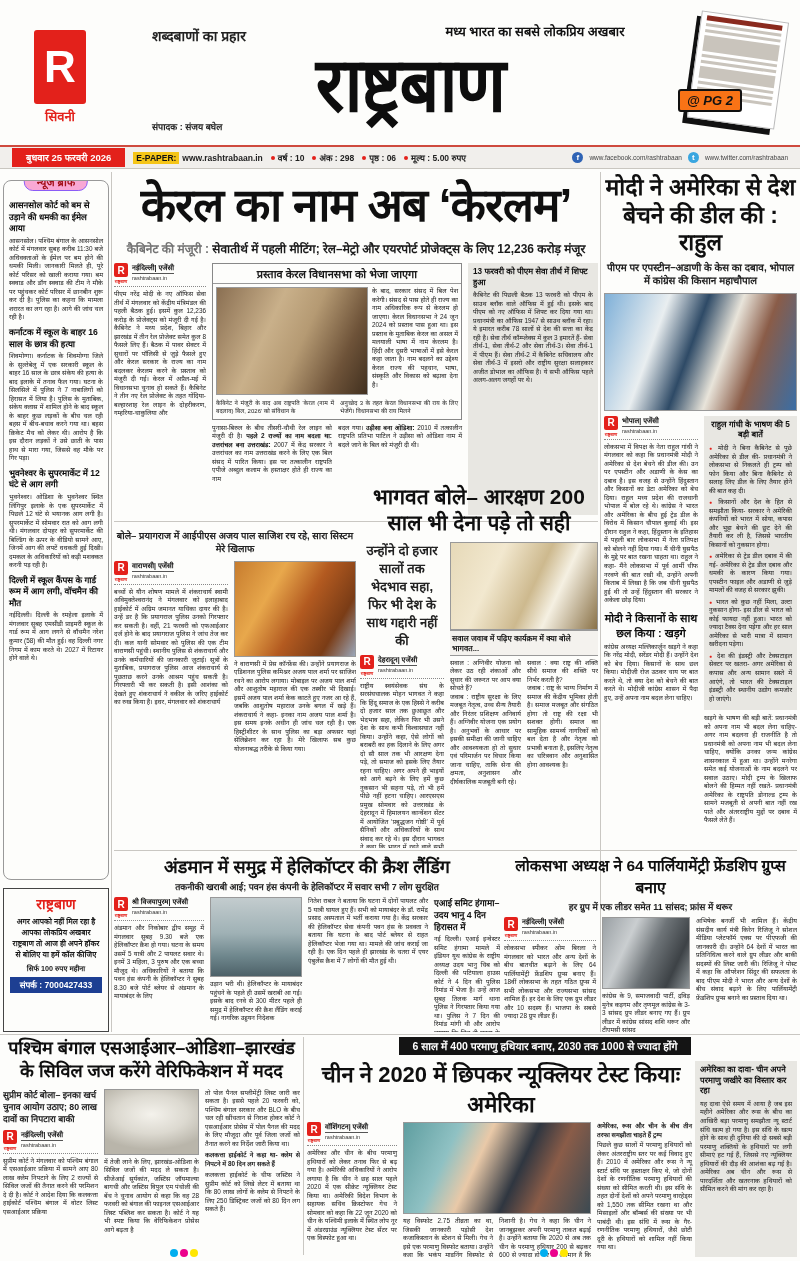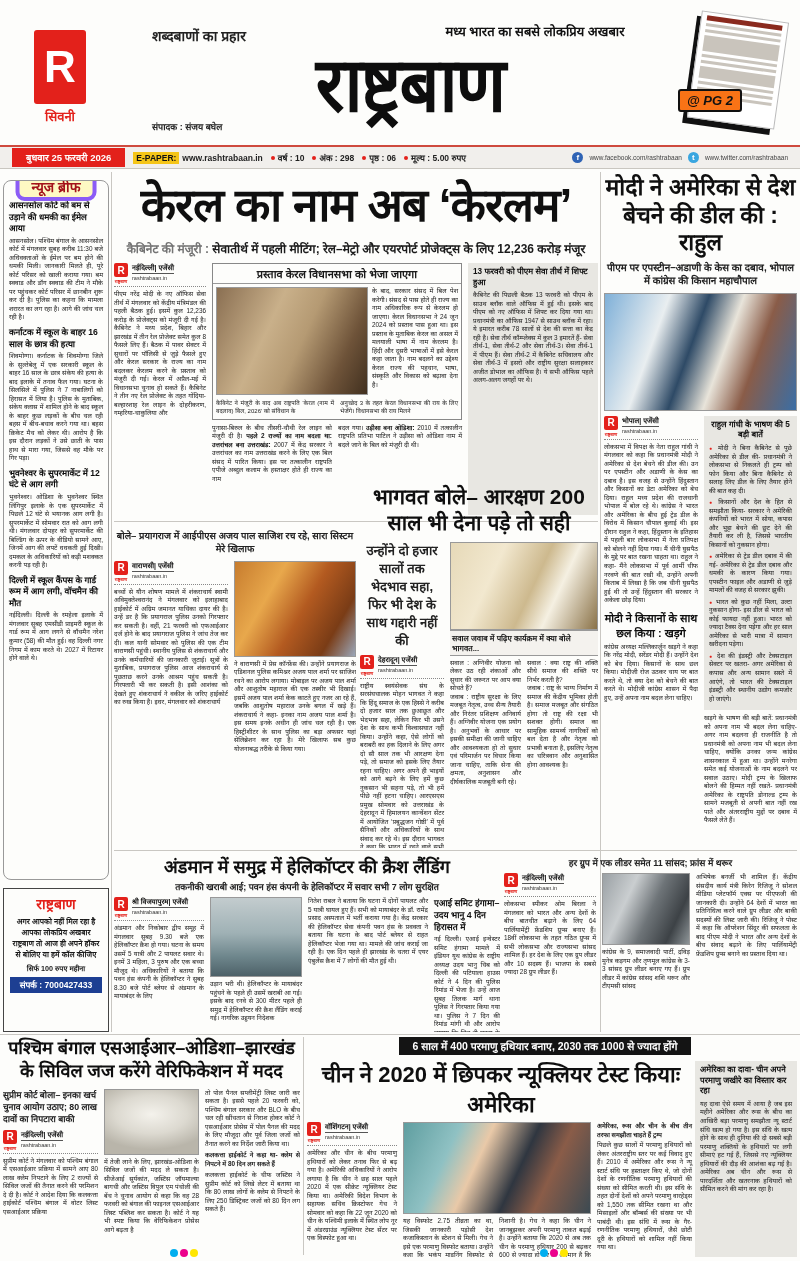--- a/index.html
+++ b/index.html
@@ -55,21 +55,21 @@
   
   .k-head { font-size:46px; letter-spacing:-1px; }
   .k-kick { text-align:center; font-size:12px; font-weight:800; margin-top:6px; }
   .k-kick .red { color:#737373; }
   .k-box { border:1px solid #888; }
   .k-box-title { font-size:11px; font-weight:900; text-align:center; border-bottom:1px solid #999; padding:2px; }
   .cap { font-size:6px; line-height:1.3; color:#222; text-align:justify; }
 
   
   .brief { border:1px solid #999; border-radius:8px; padding:14px 5px 5px; }
-  .brief-pill { position:absolute; left:50%; transform:translateX(-50%); top:-9px; background:#fef9c3; border:4px solid #8b5cf6; color:#a3121a; font-weight:900; font-size:14px; padding:1px 12px; border-radius:9px; white-space:nowrap; }
+  .brief-pill { position:absolute; left:50%; transform:translateX(-50%); top:-9px; background:#f9a8d4; border:1px solid #8b5cf6; color:#a3121a; font-weight:900; font-size:11px; padding:1px 12px; border-radius:9px; white-space:nowrap; }
   .brief h4 { font-size:8.6px; font-weight:900; line-height:1.35; margin:5px 0 2px; color:#0d0d0d; }
 
   
   .adbox { border:1.5px solid #444; padding:5px 6px; text-align:center; }
   .adbox .ad-brand { color:#e3211b; font-weight:900; font-size:14px; }
   .adbox .ad-text { font-size:7.6px; font-weight:700; line-height:1.45; margin-top:3px; }
   .adbox .ad-price { font-size:7.2px; font-weight:900; margin-top:3px; }
   .adbox .ad-contact { background:#1d3f92; color:#fff; font-weight:900; font-size:8.6px; padding:2px 4px; margin-top:4px; }
 
   
@@ -330,20 +330,21 @@
         <p class="bt">नितेश राबल ने बताया कि घटना में दोनों पायलट और 5 यात्री घायल हुए हैं। सभी को मायाबंदर के डॉ. रामेंद्र प्रसाद अस्पताल में भर्ती कराया गया है। केंद्र सरकार की हेलिकॉप्टर सेवा कंपनी पवन हंस के प्रवक्ता ने बताया कि घटना के बाद पोर्ट ब्लेयर से राहत हेलिकॉप्टर भेजा गया था। मामले की जांच कराई जा रही है। एक दिन पहले ही झारखंड के चतरा में एयर एंबुलेंस क्रैश में 7 लोगों की मौत हुई थी।</p>
       </div>
       <div style="flex:1;">
         <div class="hl" style="font-size:8.8px; text-align:left; margin-bottom:2px;">एआई समिट हंगामा– उदय भानु 4 दिन हिरासत में</div>
         <p class="bt">नई दिल्ली। एआई इन्वेस्टर समिट हंगामा मामले में इंडियन यूथ कांग्रेस के राष्ट्रीय अध्यक्ष उदय भानु चिब को दिल्ली की पटियाला हाउस कोर्ट ने 4 दिन की पुलिस रिमांड में भेजा है। उन्हें आज सुबह तिलक मार्ग थाना पुलिस ने गिरफ्तार किया गया था। पुलिस ने 7 दिन की रिमांड मांगी थी और आरोप लगाया कि चिब ही घटना के मास्टरमाइंड हैं। प्रदर्शनकारी उनके निर्देश पर भारत मंडपम में आयोजित समिट में घुसे थे।</p>
       </div>
     </div>
   </section>
 
   <section class="story" style="left:504px; top:854px; width:293px; height:178px;">
+    <h2 class="hl" style="font-size:15.5px;">लोकसभा अध्यक्ष ने 64 पार्लियामेंट्री फ्रेंडशिप ग्रुप्स बनाए</h2>
     <div class="sub" style="font-size:9px; margin-top:2px;">हर ग्रुप में एक लीडर समेत 11 सांसद; फ्रांस में थरूर</div>
     <div class="row" style="margin-top:4px;">
       <div style="width:92px; flex:none;">
         <div class="byline">
           <div>
               <div class="by-logo">R</div>
               <div class="by-brand">राष्ट्रबाण</div>
             </div>
           <div>
               <div class="by-loc">नईदिल्ली| एजेंसी</div>

